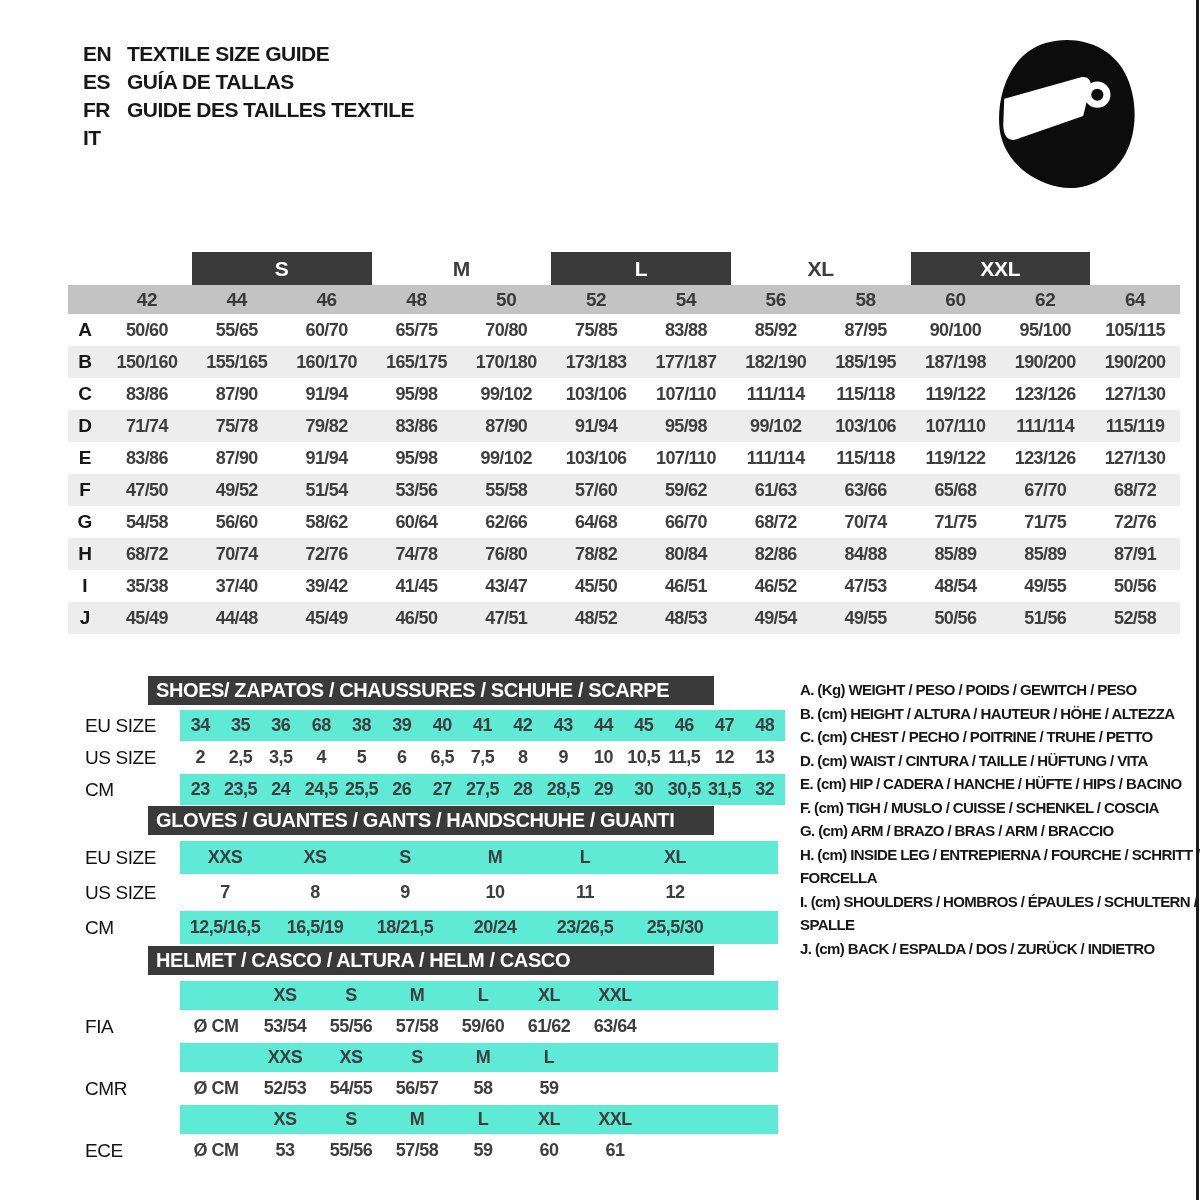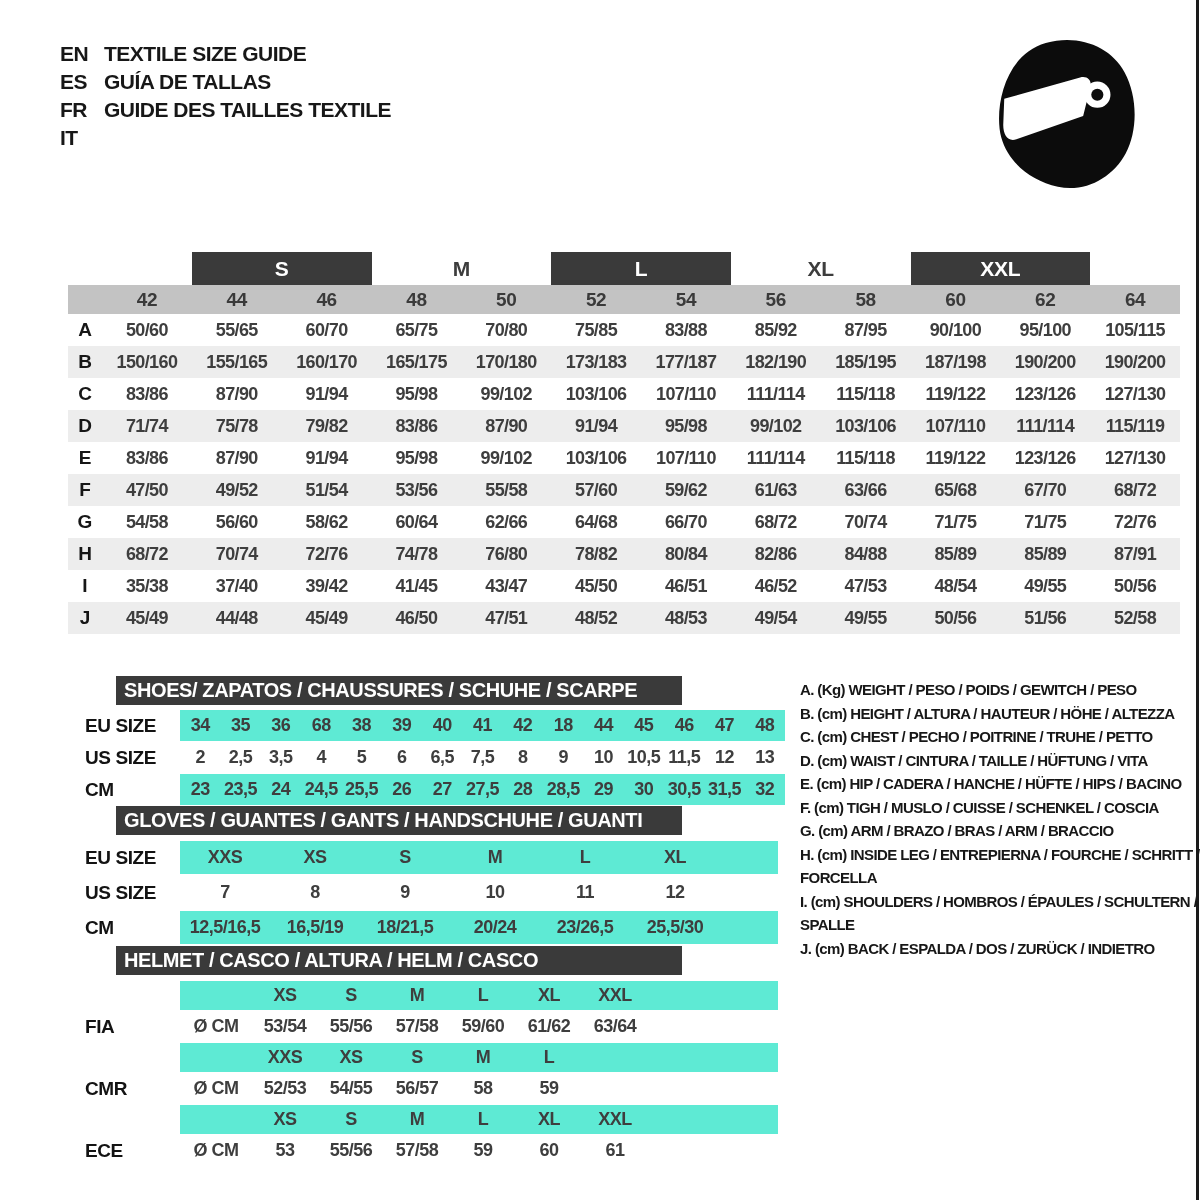--- a/index.html
+++ b/index.html
@@ -1,45 +1,45 @@
 <!DOCTYPE html>
 <html><head>
 <meta charset="utf-8">
 <style>
   html,body{margin:0;padding:0;background:#fff;}
   .page{position:relative;width:1200px;height:1200px;background:#fff;overflow:hidden;
         font-family:"Liberation Sans", sans-serif;color:#1c1c1c;}
   .right-edge{position:absolute;top:0;right:1px;width:3px;height:1200px;background:#1a1a1a;}
 
   
-  .lang-titles{position:absolute;left:60px;top:40px;}
+  .lang-titles{position:absolute;left:83px;top:40px;}
   .lang-row{display:flex;font-weight:bold;font-size:21px;line-height:28px;letter-spacing:-0.5px;color:#171717;}
   .lang-code{width:44px;}
 
   
   .helmet-art{position:absolute;left:983px;top:34px;width:172px;height:172px;}
 
   
   .textile{position:absolute;left:68px;top:252px;width:1112px;}
   .tgrid{display:grid;grid-template-columns:34px repeat(12,1fr);align-items:center;text-align:center;}
   .size-groups{height:33px;}
   .gbox{background:#3a3a3a;color:#fff;font-weight:bold;font-size:21px;line-height:33px;height:33px;letter-spacing:-0.3px;}
   .gplain{color:#3d3d3d;font-weight:bold;font-size:21px;line-height:33px;letter-spacing:-0.3px;}
   .num-row{background:#c3c3c3;height:29px;font-weight:bold;font-size:19px;color:#3a3a3a;letter-spacing:-0.4px;}
   .trow{height:32px;font-weight:bold;font-size:18px;color:#3e3e3e;letter-spacing:-0.6px;}
   .trow.striped{background:#ededed;}
   .trow .rlab{font-size:19px;color:#161616;letter-spacing:0;}
 
   
   .section{position:absolute;left:68px;}
-  .bar{margin-left:48px;width:566px;height:29px;background:#3a3a3a;color:#fff;
+  .bar{margin-left:80px;width:566px;height:29px;background:#3a3a3a;color:#fff;
        font-weight:bold;font-size:20px;display:flex;align-items:center;padding-left:8px;
        box-sizing:border-box;letter-spacing:-0.4px;}
   .srow{display:flex;align-items:stretch;}
-  .srow .lab{width:112px;font-weight:bold;font-size:19px;color:#131313;display:flex;align-items:center;padding-left:17px;box-sizing:border-box;letter-spacing:-0.4px;}
+  .srow .lab{width:112px;font-weight:normal;font-size:19px;color:#131313;display:flex;align-items:center;padding-left:17px;box-sizing:border-box;letter-spacing:-0.4px;}
   .vals{display:grid;align-items:center;text-align:center;font-weight:bold;font-size:18px;color:#3e3e3e;letter-spacing:-0.5px;}
   .striped-bg{background:#5eead4;}
   .shoes-vals{width:605px;grid-template-columns:repeat(15,1fr);}
   .gloves-vals{width:598px;grid-template-columns:repeat(6,90px) 1fr;}
   .helmet-vals{width:598px;grid-template-columns:72px repeat(6,66px) 1fr;}
   .shoes .srow{height:31px;margin-top:1px;}
   .gloves .srow{height:33px;margin-top:2px;}
   .helmet .srow{height:29px;margin-top:2px;}
   .gap{height:4px;}
 
@@ -265,21 +265,21 @@
           <div class="vals shoes-vals striped-bg">
             <div>34</div>
             <div>35</div>
             <div>36</div>
             <div>68</div>
             <div>38</div>
             <div>39</div>
             <div>40</div>
             <div>41</div>
             <div>42</div>
-            <div>18</div>
+            <div>43</div>
             <div>44</div>
             <div>45</div>
             <div>46</div>
             <div>47</div>
             <div>48</div>
           </div>
         </div>
         <div class="srow">
           <div class="lab">US SIZE</div>
           <div class="vals shoes-vals">

